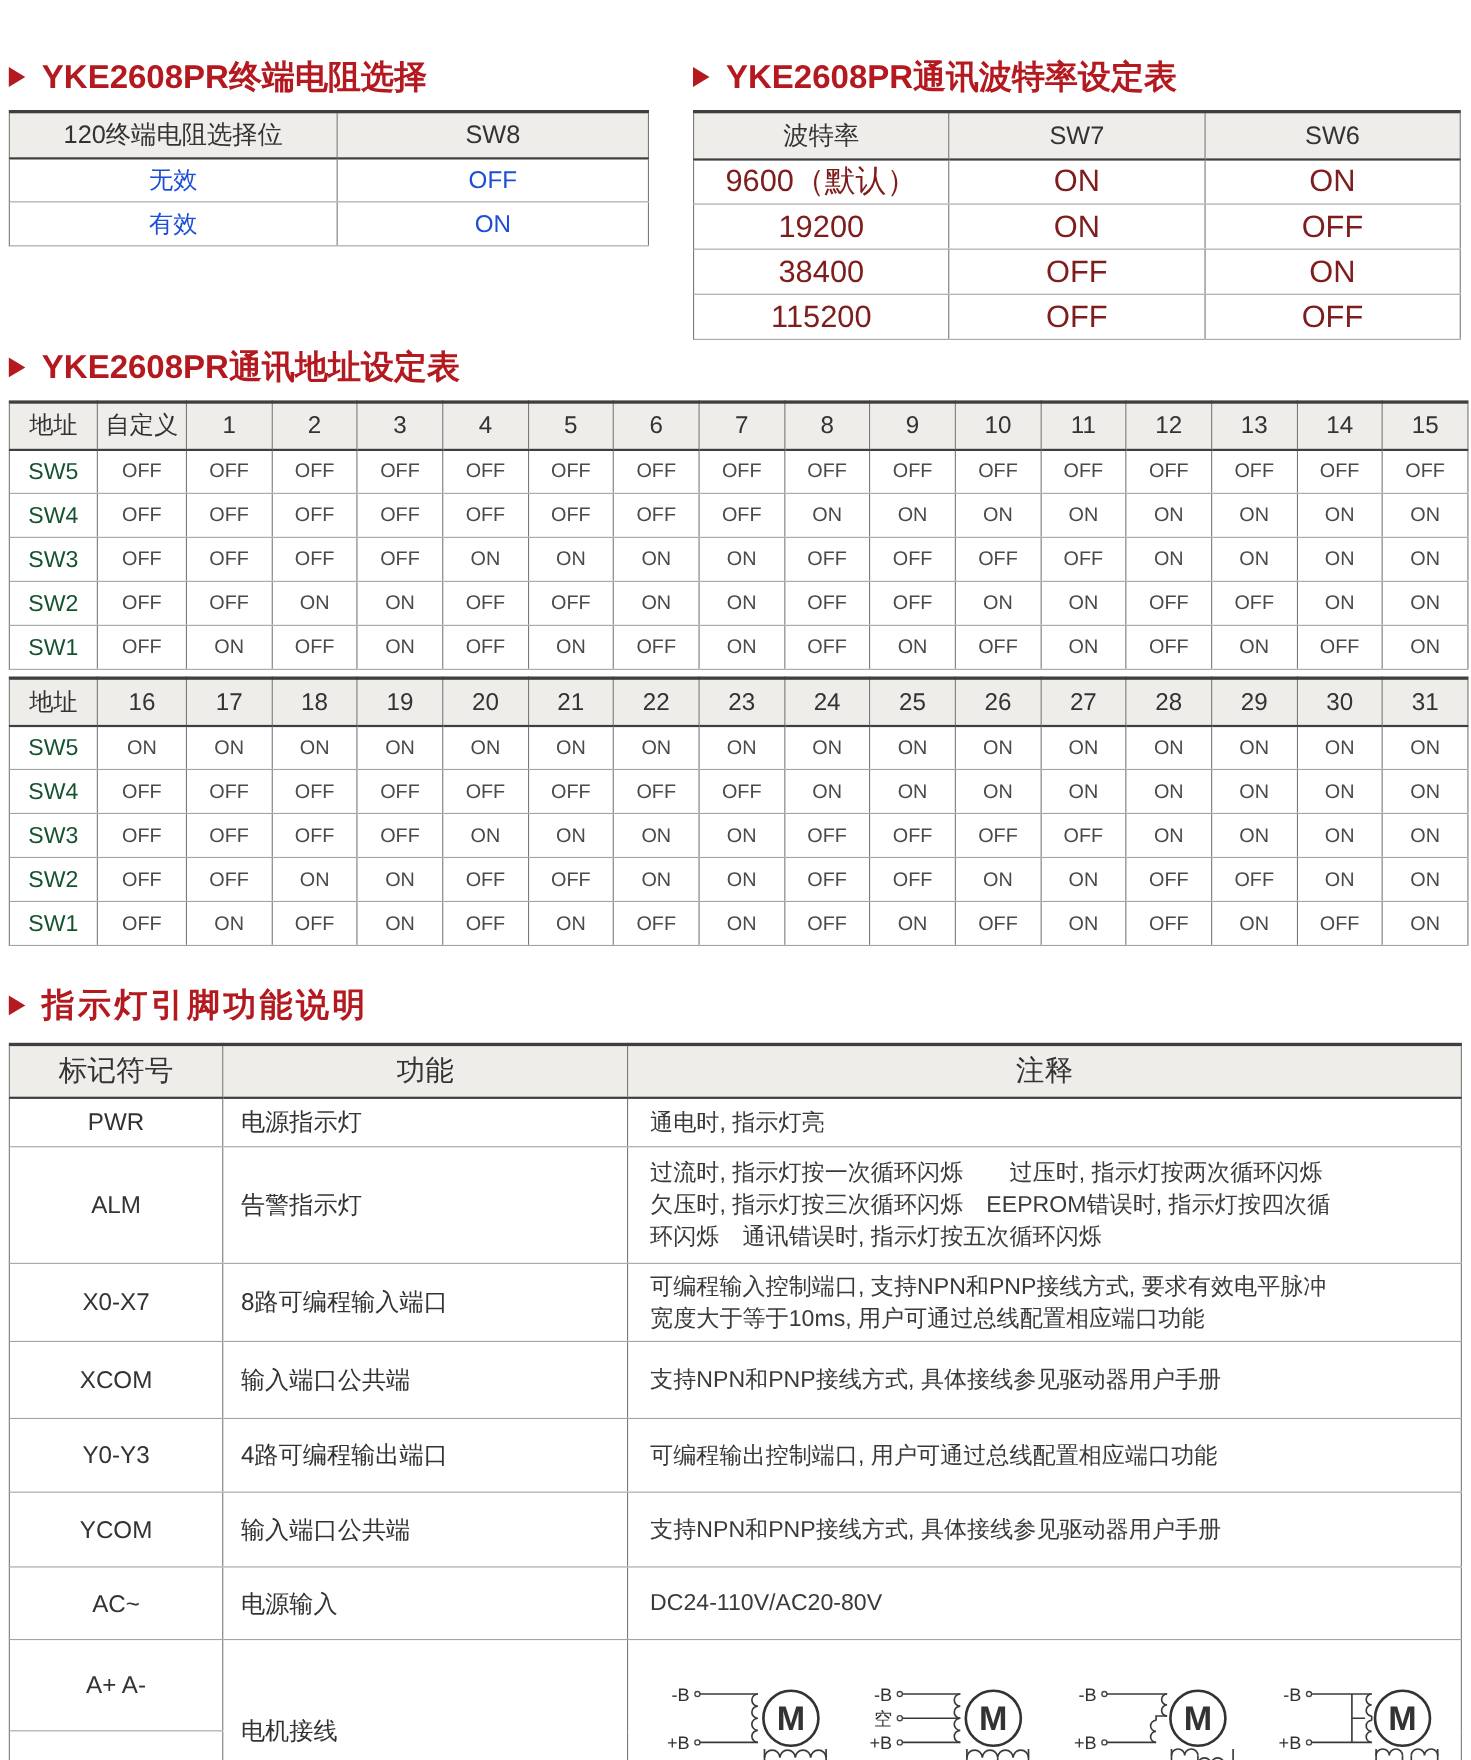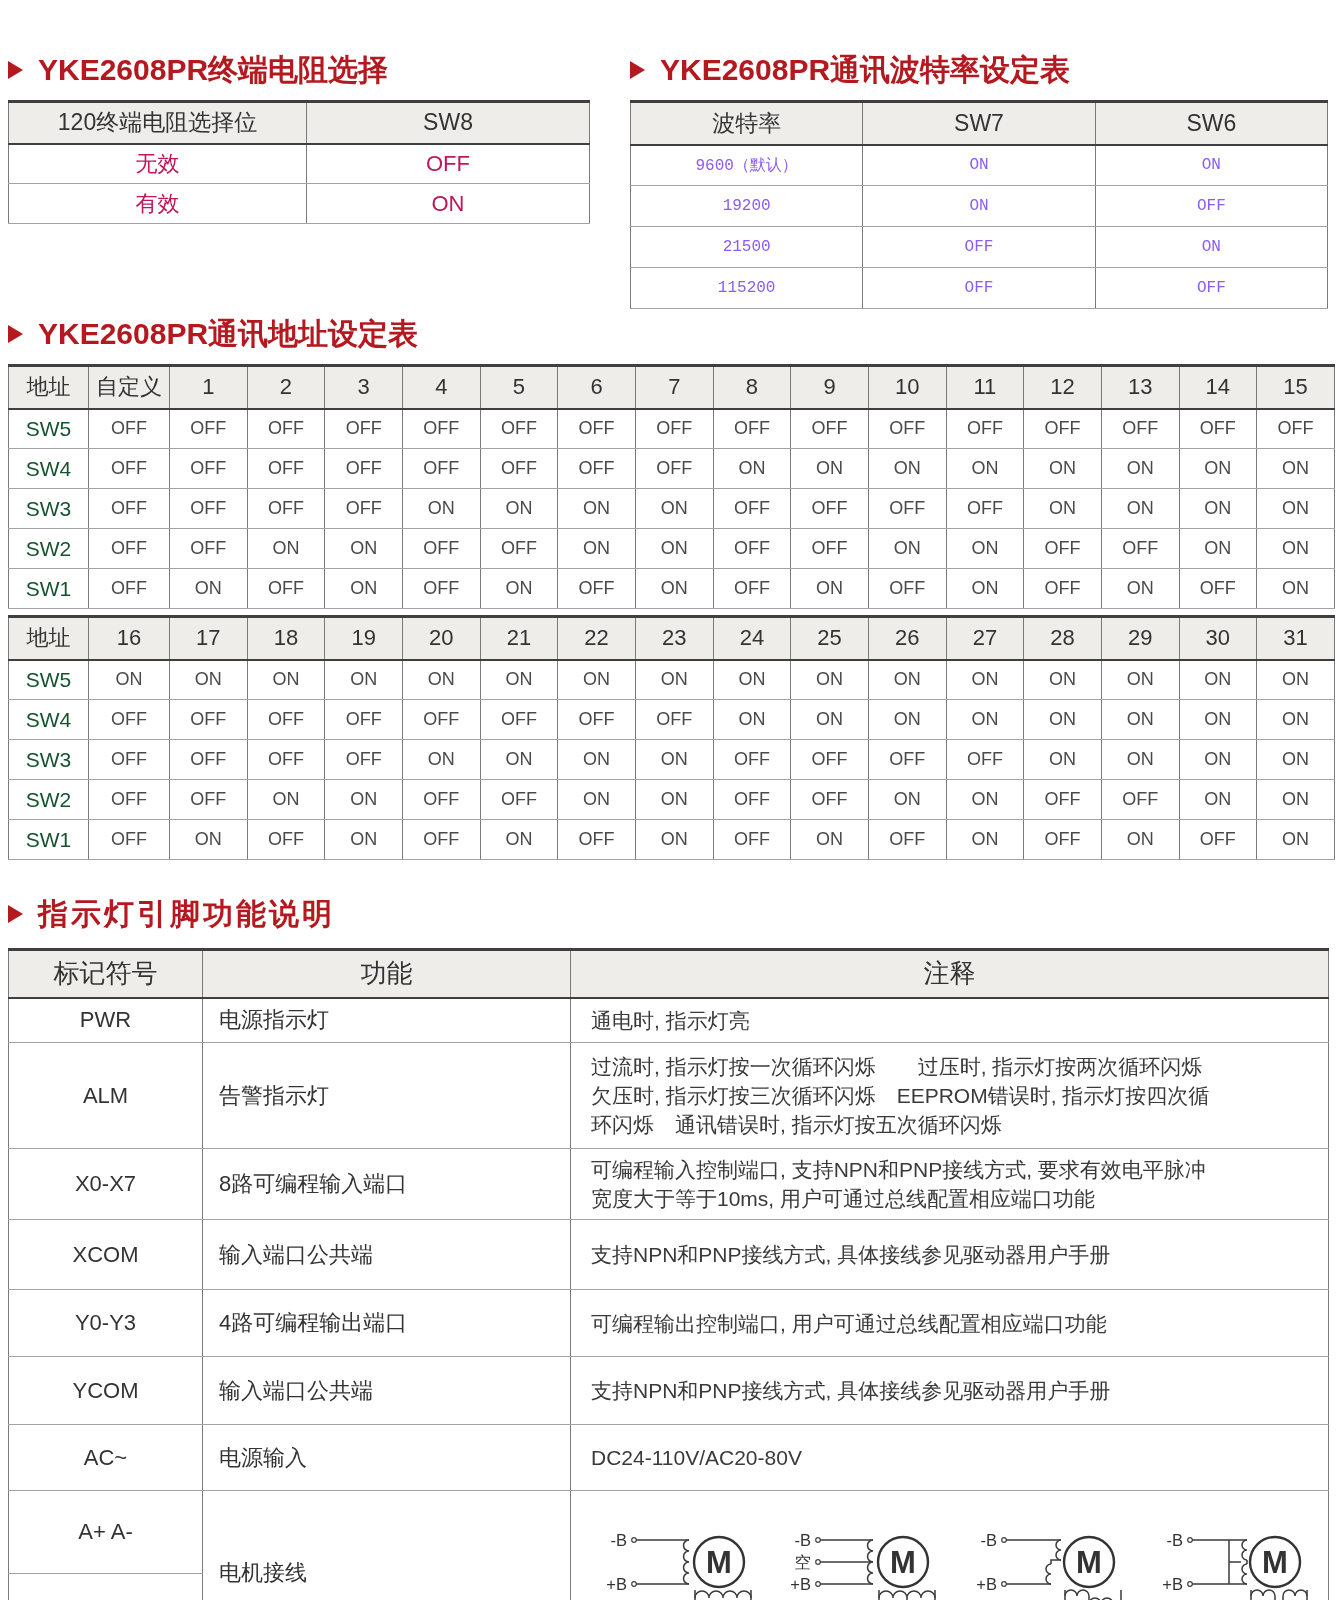--- a/index.html
+++ b/index.html
@@ -16,25 +16,25 @@
   #sec3{position:absolute;left:8px;top:266px;width:1327px;}
   #sec4{position:absolute;left:8px;top:846px;width:1320px;}
 
   table.dtable{width:100%;border-collapse:collapse;table-layout:fixed;margin-top:10px;
     border-top:3px solid var(--bline);border-left:1px solid var(--vline);border-right:1px solid var(--vline);border-bottom:1px solid #8d8d8d;}
   table.dtable th, table.dtable td{border-left:1px solid var(--vline);border-bottom:1px solid var(--hline);
     text-align:center;vertical-align:middle;font-weight:normal;}
   table.dtable thead th{background:var(--hdr);border-bottom:2px solid var(--bline);}
 
   .t1 th{height:42px;font-size:23px;}
-  .t1 td{height:40px;font-size:22px;color:#be185d;}
+  .t1 td{height:40px;font-size:22px;color:#1d4ed8;}
   .t1 th:first-child{width:298px;}
 
   .t2 th{height:43px;font-size:23px;}
-  .t2 td{height:41px;font-size:16px;color:#8b5cf6;font-family:Liberation Mono, monospace;}
+  .t2 td{height:41px;font-size:28px;color:#7f1d1d;}
 
   .addr{margin-top:12px;}
   .addr th{height:43px;font-size:22px;}
   .addr th:first-child{width:80px;}
   .addr th:nth-child(2){width:81px;}
   .addr td{height:40px;font-size:18px;color:#4a4a4a;}
   .addr td:first-child{font-size:21px;color:#14532d;}
   .addr.gap{margin-top:6px;}
 
   table.ftable{width:100%;border-collapse:collapse;table-layout:fixed;margin-top:14px;
@@ -105,21 +105,21 @@
             <td>9600（默认）</td>
             <td>ON</td>
             <td>ON</td>
           </tr>
           <tr>
             <td>19200</td>
             <td>ON</td>
             <td>OFF</td>
           </tr>
           <tr>
-            <td>21500</td>
+            <td>38400</td>
             <td>OFF</td>
             <td>ON</td>
           </tr>
           <tr>
             <td>115200</td>
             <td>OFF</td>
             <td>OFF</td>
           </tr>
         </tbody>
       </table>

